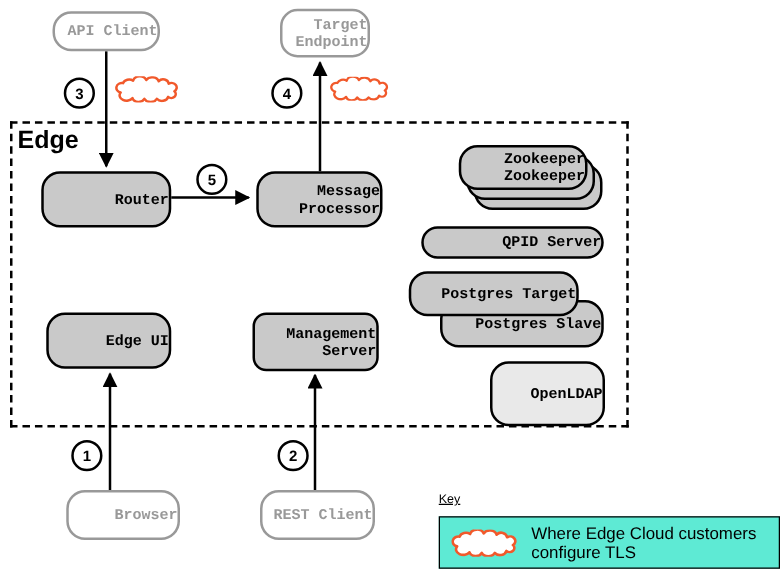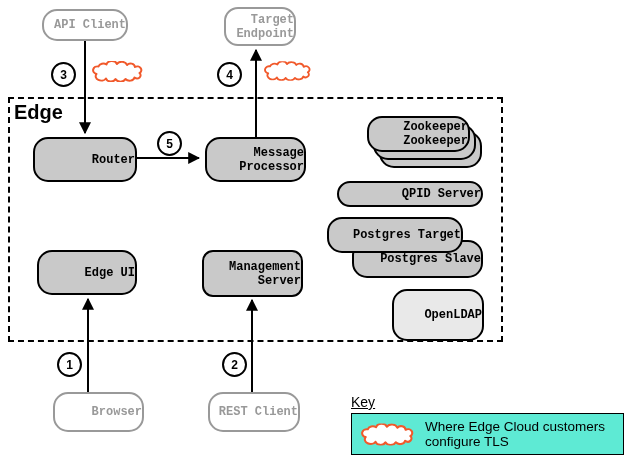--- a/index.html
+++ b/index.html
@@ -31,21 +31,21 @@
   .arrow-line { stroke:var(--line,#000); stroke-width:2; }
   .step-circle {
     position:absolute; width:25px; height:25px; border:2px solid #000; border-radius:50%;
     background:#fff; box-sizing:border-box; display:flex; align-items:center; justify-content:center;
     font-size:12px; font-weight:bold; color:#000; z-index:5;
   }
   .cloud { position:absolute; z-index:5; overflow:visible; }
   .cloud-path {
     fill:#fff; stroke:var(--cloud,#F1592B); stroke-width:4; stroke-linejoin:round;
   }
-  .key-title { position:absolute; left:351px; top:394px; font-size:14px; color:#000;text-decoration:underline; }
+  .key-title { position:absolute; left:351px; top:394px; font-size:10px; color:#000;text-decoration:underline; }
   .key-box {
     position:absolute; left:351px; top:413px; width:273px; height:42px;
     border:1px solid #000; box-sizing:border-box; background:#5eead4;
     display:flex; align-items:center; padding:0 6px 0 9px;
   }
   .key-text { margin-left:10px; font-size:13.5px; line-height:15px; color:#000; }
   .nodes-layer { position:absolute; left:0; top:0; z-index:3; width:0; height:0; }
 </style>
 </head>
 <body>

